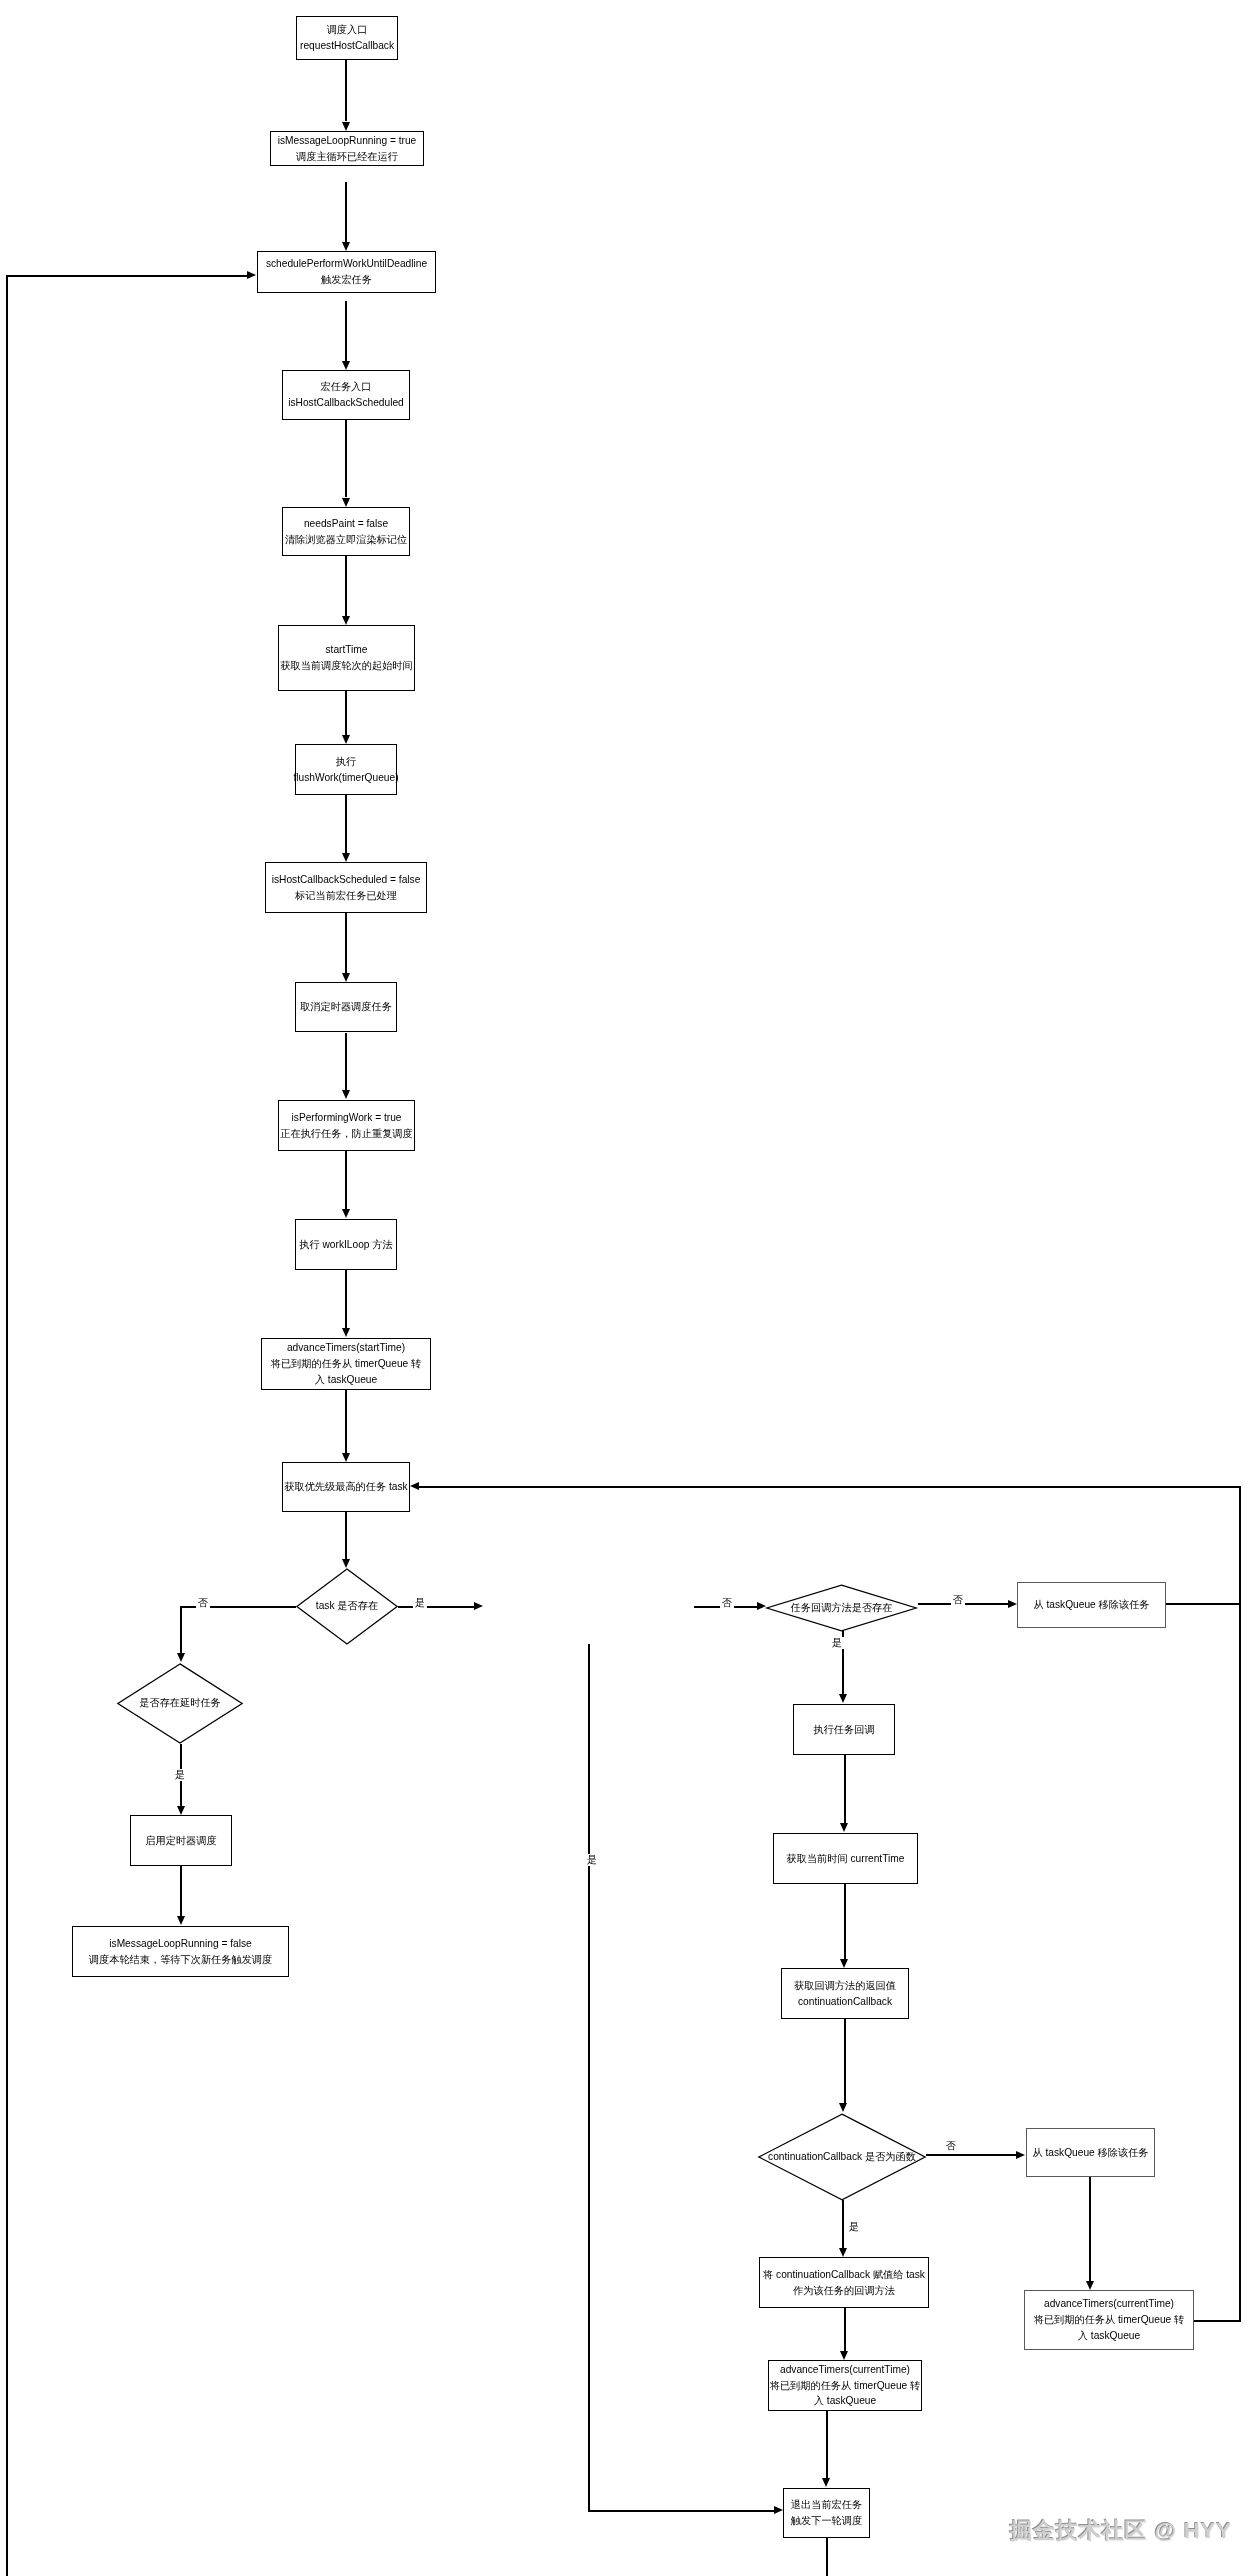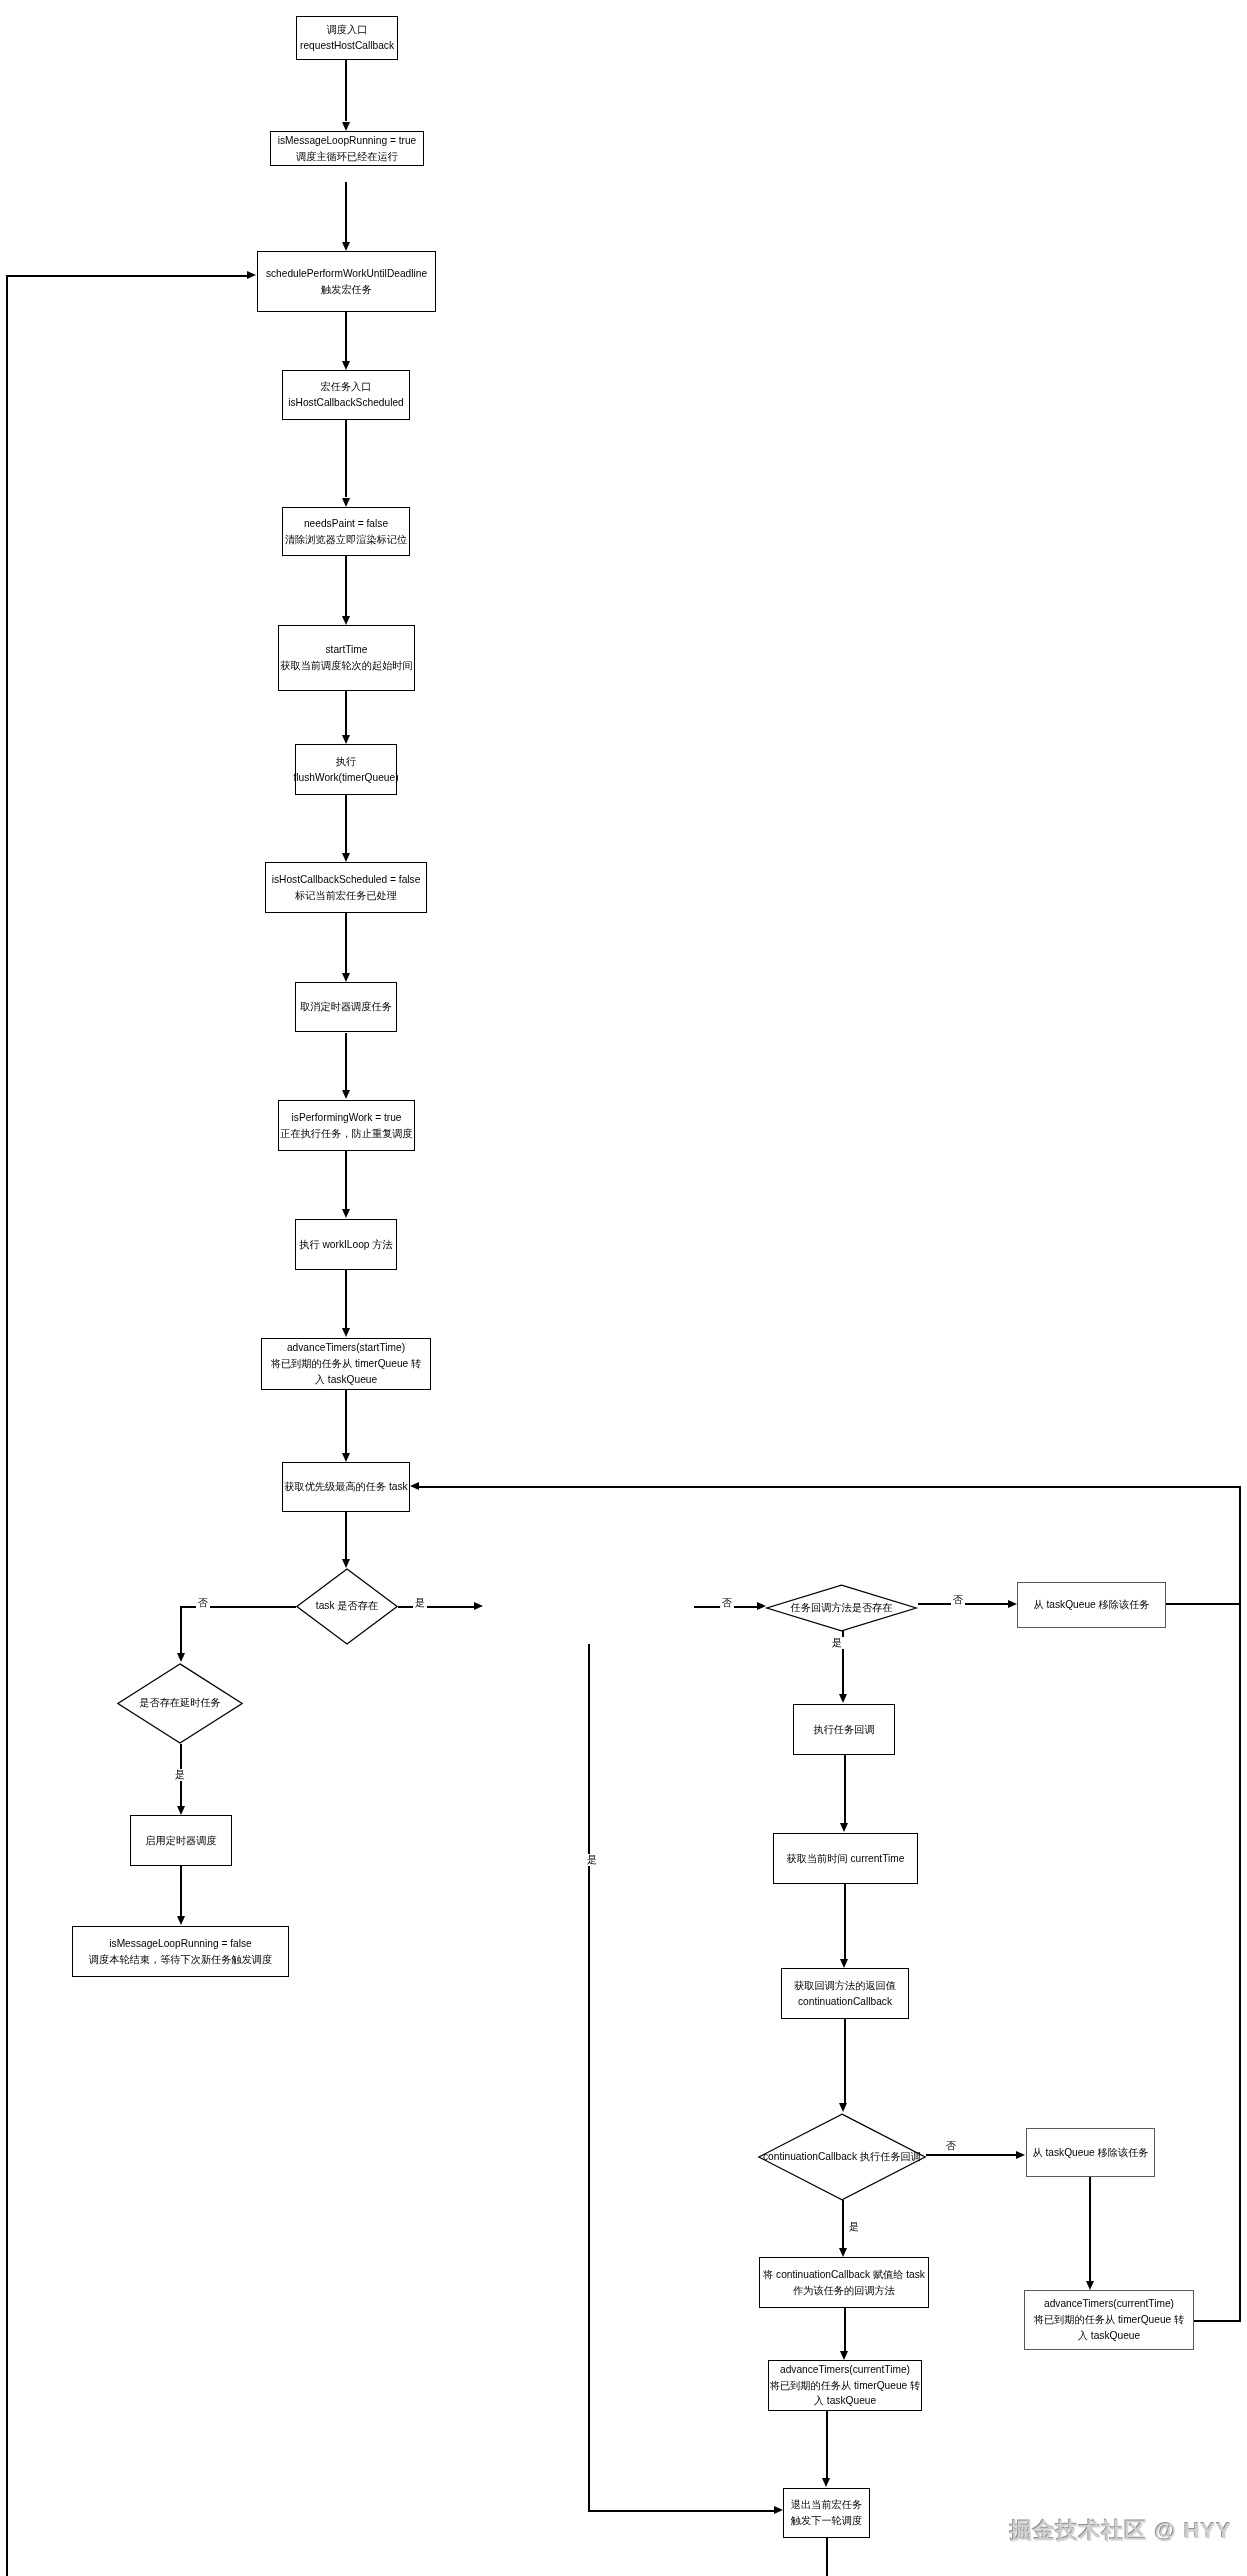--- a/index.html
+++ b/index.html
@@ -117,21 +117,21 @@
   <div class="ar" style="left:247px;top:259px"></div>
 
   <div class="node" style="left:296px;top:4.3px;width:102px;height:44px">
       <div class="node-label">调度入口
 requestHostCallback</div>
     </div>
   <div class="node" style="left:270px;top:119px;width:154px;height:35px">
       <div class="node-label">isMessageLoopRunning = true
 调度主循环已经在运行</div>
     </div>
-  <div class="node" style="left:257px;top:239px;width:179px;height:61px">
+  <div class="node" style="left:257px;top:239px;width:179px;height:42px">
       <div class="node-label">schedulePerformWorkUntilDeadline
 触发宏任务</div>
     </div>
   <div class="node" style="left:282px;top:358px;width:128px;height:50px">
       <div class="node-label">宏任务入口
 isHostCallbackScheduled</div>
     </div>
   <div class="node" style="left:282px;top:495px;width:128px;height:49px">
       <div class="node-label">needsPaint = false
 清除浏览器立即渲染标记位</div>
@@ -223,21 +223,21 @@
   <div class="diamond" style="left:766px;top:1572px;width:151px;height:48px">
     <svg width="151" height="48" viewBox="0 0 178 56">
         <polygon points="89,1 177,28 89,55 1,28" fill="#fff" stroke="#000" stroke-width="1.5"></polygon>
       </svg>
     <div class="node-label">任务回调方法是否存在</div>
   </div>
   <div class="diamond" style="left:758px;top:2101px;width:168px;height:88px">
     <svg width="168" height="88" viewBox="0 0 198 103">
         <polygon points="99,1 197,51.5 99,102 1,51.5" fill="#fff" stroke="#000" stroke-width="1.5"></polygon>
       </svg>
-    <div class="node-label">continuationCallback 执行任务回调</div>
+    <div class="node-label">continuationCallback 是否为函数</div>
   </div>
 
   <span class="elabel" style="left:196px;top:1585px">否</span>
   <span class="elabel" style="left:413px;top:1585px">是</span>
   <span class="elabel" style="left:173px;top:1757px">是</span>
   <span class="elabel" style="left:585px;top:1842px">是</span>
   <span class="elabel" style="left:720px;top:1585px">否</span>
   <span class="elabel" style="left:830px;top:1625px">是</span>
   <span class="elabel" style="left:951px;top:1582px">否</span>
   <span class="elabel" style="left:847px;top:2209px">是</span>

